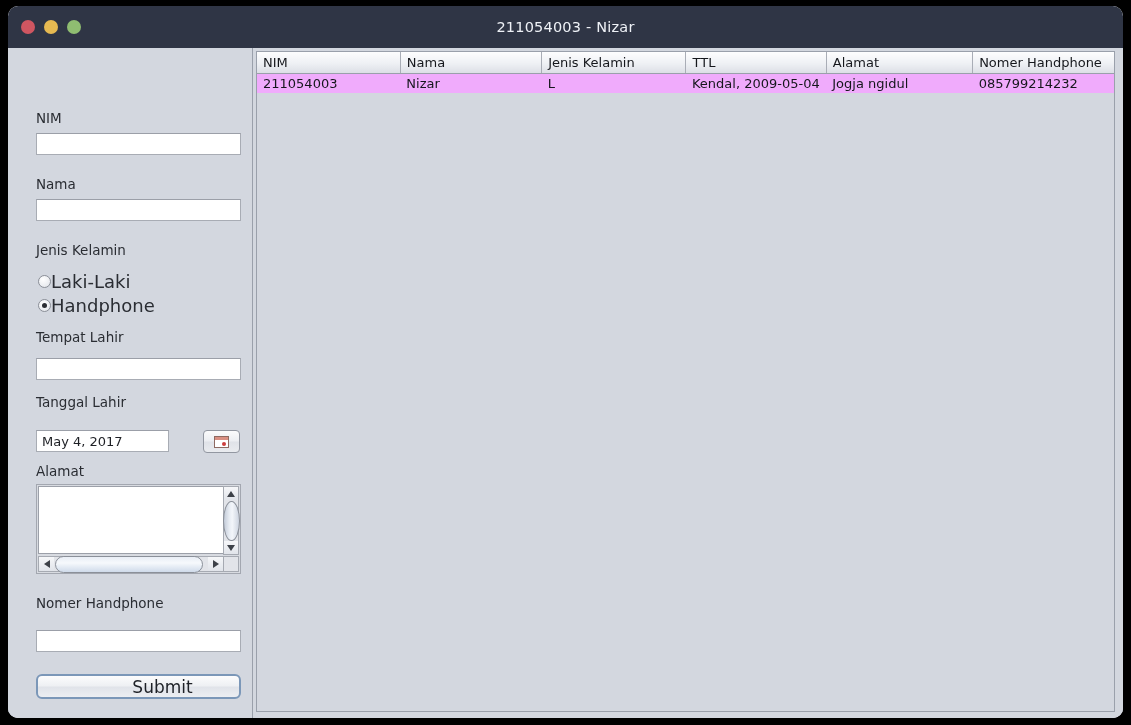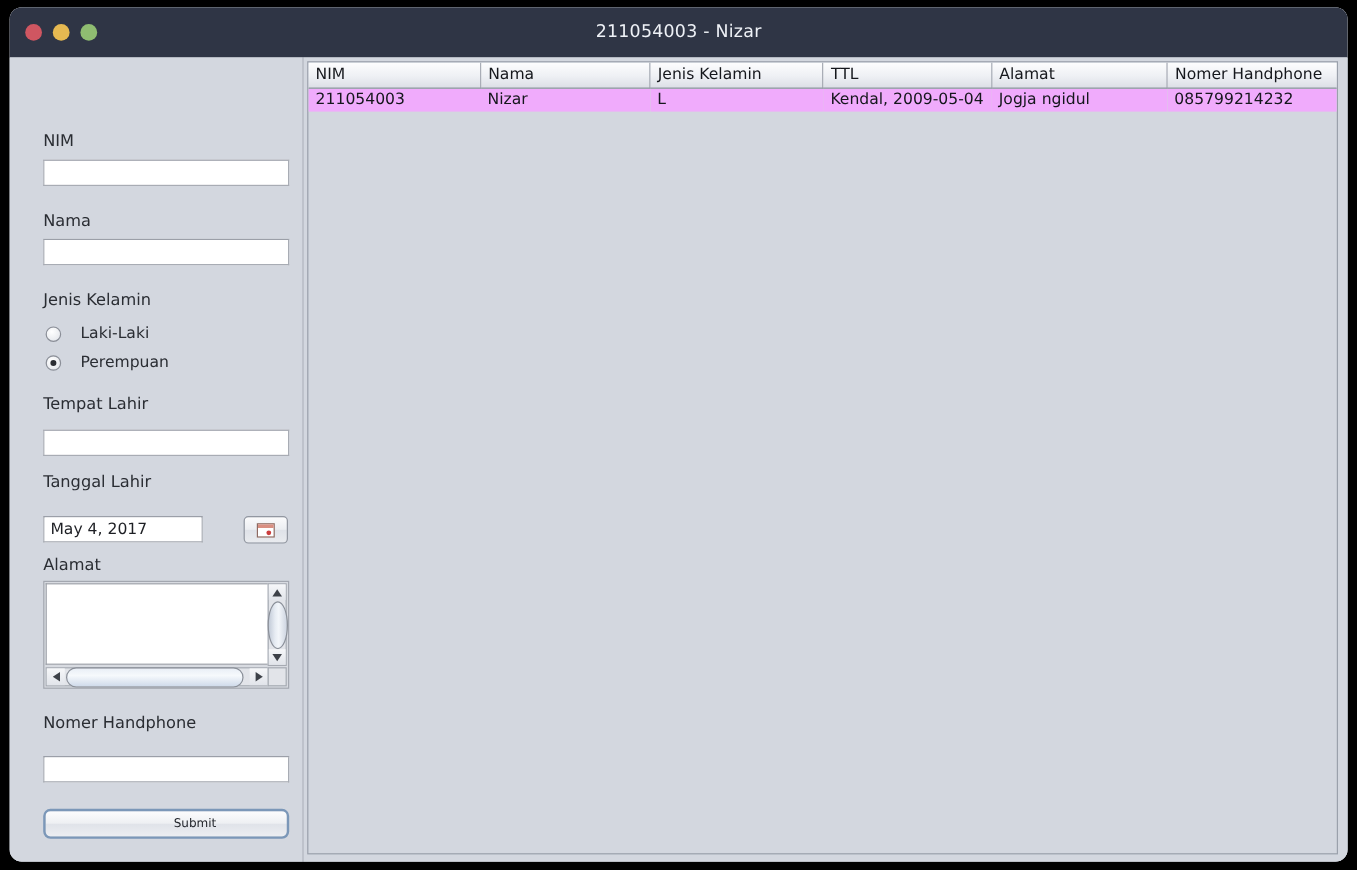--- a/index.html
+++ b/index.html
@@ -91,22 +91,22 @@
     padding: 0 5px;
     font-family: "DejaVu Sans", sans-serif;
     line-height: 20px;
   }
 
   
   .radio-row {
     position: absolute;
     display: flex;
     align-items: center;
-    gap: 16px;
-    font-size: 13px;
+    gap: 0;
+    font-size: 18px;
     color: #2a2d33;
     text-align: right;
   }
   .radio {
     width: 13px; height: 13px;
     border-radius: 50%;
     border: 1px solid #8b8f98;
     background: radial-gradient(circle at 38% 32%, #ffffff 0%, #e9ebef 70%, #d6d9e0 100%);
     position: relative;
     flex: none;
@@ -240,21 +240,21 @@
     background: #e2e4e9;
     border: 1px solid #a6aab2;
   }
 
   
   .btn {
     position: absolute;
     border: 1px solid #9297a1;
     border-radius: 5px;
     background: linear-gradient(#fcfcfd 0%, #eef0f3 47%, #e0e3e9 53%, #eceef2 100%);
-    font-size: 10px;
+    font-size: 17px;
     color: #1e2127;
     display: flex; align-items: center; justify-content: center;
     cursor: pointer;
     font-family: "DejaVu Sans", sans-serif;
     padding-left: 48px;
   }
   #submit-button {
     left: 28px; top: 626px;
     width: 205px; height: 25px;
     border: 2px solid #7b97b8;
@@ -326,21 +326,21 @@
       <input class="text-input" style="left: 28px; top: 151px; width: 205px;" value="">
 
       <div class="field-label" style="left:28px; top:194px;">Jenis Kelamin</div>
 
       <div class="radio-row" style="left:30px; top:223px;">
         <span class="radio"></span>
         <span>Laki-Laki</span>
       </div>
       <div class="radio-row" style="left:30px; top:247px;">
         <span class="radio checked"></span>
-        <span>Perempuan</span>
+        <span>Handphone</span>
       </div>
 
       <div class="field-label" style="left:28px; top:281px;">Tempat Lahir</div>
       <input class="text-input" style="left: 28px; top: 310px; width: 205px;" value="">
 
       <div class="field-label" style="left:28px; top:346px;">Tanggal Lahir</div>
       <input id="date-input" class="text-input" value="May 4, 2017" style="">
       <div id="cal-button">
         <span class="cal-glyph"></span>
       </div>

